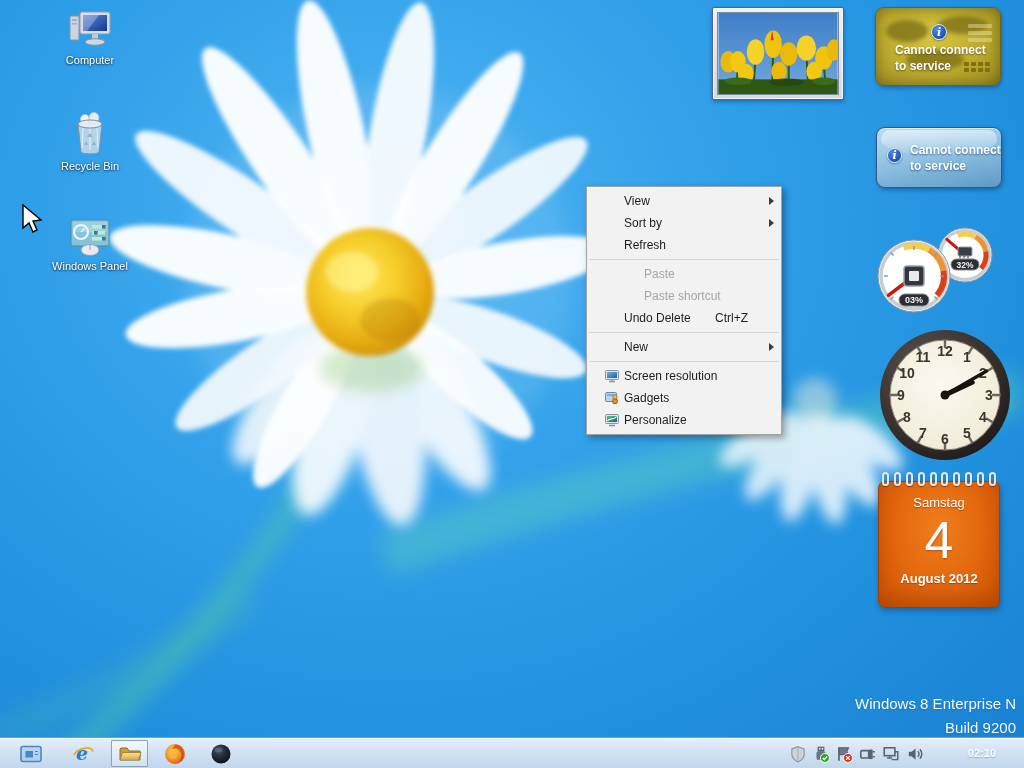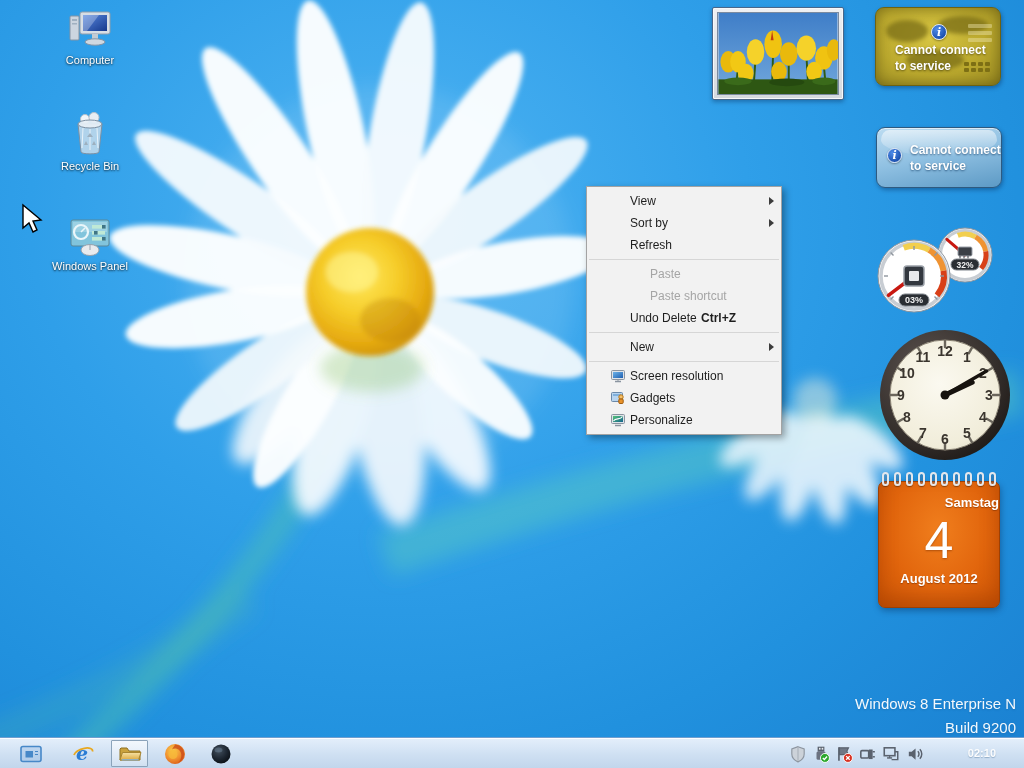--- a/index.html
+++ b/index.html
@@ -26,25 +26,25 @@
 
   
   .watermark { position:absolute; right:8px; top:692px; text-align:right;
     font-size:15px; line-height:1.6; color:rgba(255,255,255,.95);
     text-shadow:0 1px 2px rgba(20,70,120,.25); }
 
   
   .ctx-menu { position:absolute; left:586px; top:186px; width:196px;
     background:#f2f2f2; border:1px solid #a3a3a3;
     box-shadow:3px 3px 7px rgba(0,0,0,.35); padding:3px 0; z-index:50; }
-  .mi { display:flex; align-items:center; height:22px; padding:0 7px 0 18px;
+  .mi { display:flex; align-items:center; height:22px; padding:0 7px 0 12px;
     font-size:12px; color:#1e1e1e; }
   .mi .slot { width:25px; height:16px; display:flex; align-items:center; justify-content:center; }
   .mi .lab { flex:1; white-space:nowrap; }
-  .mi .short { margin-right:28px;font-weight:bold; }
+  .mi .short { margin-right:16px; }
   .mi .arr { width:10px; display:flex; justify-content:flex-end; }
   .mi .arr .tri { width:0; height:0; border-top:4px solid transparent;
     border-bottom:4px solid transparent; border-left:5px solid #3c3c3c; }
   .mi.disabled { color:#a5a5a5;gap:20px; }
   .msep { height:1px; background:#d6d6d6; margin:3px 2px; }
 
   
   .gadget { position:absolute; }
   #g-slideshow { left:712px; top:7px; width:132px; height:93px;
     background:linear-gradient(#eef0f3,#d4d9df); border:1px solid #5d7globally; border:1px solid #5d7globa; }
@@ -83,21 +83,21 @@
 
   #g-calendar { left:878px; top:472px; width:122px; height:136px; }
   .cal-rings { position:absolute; left:4px; top:0; width:114px; display:flex;
     justify-content:space-between; z-index:2; }
   .cal-ring { width:7px; height:14px; border:2.5px solid #e3e7ec; border-radius:5px;
     background:rgba(70,95,130,.3); box-shadow:0 1px 1px rgba(0,0,0,.4); }
   .cal-body { position:absolute; left:0; top:9px; width:122px; height:127px; border-radius:7px;
     background:radial-gradient(ellipse at 50% 38%, #f07e1d 0%, #e2660d 55%, #ca5304 100%);
     border:1px solid #9e4004; color:#fff; text-align:center;
     box-shadow:inset 0 -10px 18px rgba(140,50,0,.35), 1px 3px 6px rgba(0,30,70,.35); }
-  .cal-weekday { margin-top:13px; font-size:13px; font-weight:700; text-shadow:0 1px 1px rgba(120,45,0,.6);text-align:right; }
+  .cal-weekday { margin-top:13px; font-size:13px; font-weight:400; text-shadow:0 1px 1px rgba(120,45,0,.6); }
   .cal-day { font-size:52px; font-weight:300; line-height:56px; margin-top:2px;
     text-shadow:0 1px 2px rgba(120,45,0,.5); }
   .cal-month { font-size:13px; font-weight:600; margin-top:3px; text-shadow:0 1px 1px rgba(120,45,0,.6); }
 
   
   .taskbar { position:absolute; left:0; top:737px; width:1024px; height:31px;
     background:linear-gradient(#e4effb, #cfe0f2 55%, #c2d6ec);
     border-top:1px solid #6f9ecf; box-shadow:inset 0 1px 0 rgba(255,255,255,.85); z-index:70; }
   .tb-app { position:absolute; top:3px; width:30px; height:25px; display:flex;
     align-items:center; justify-content:center; }

